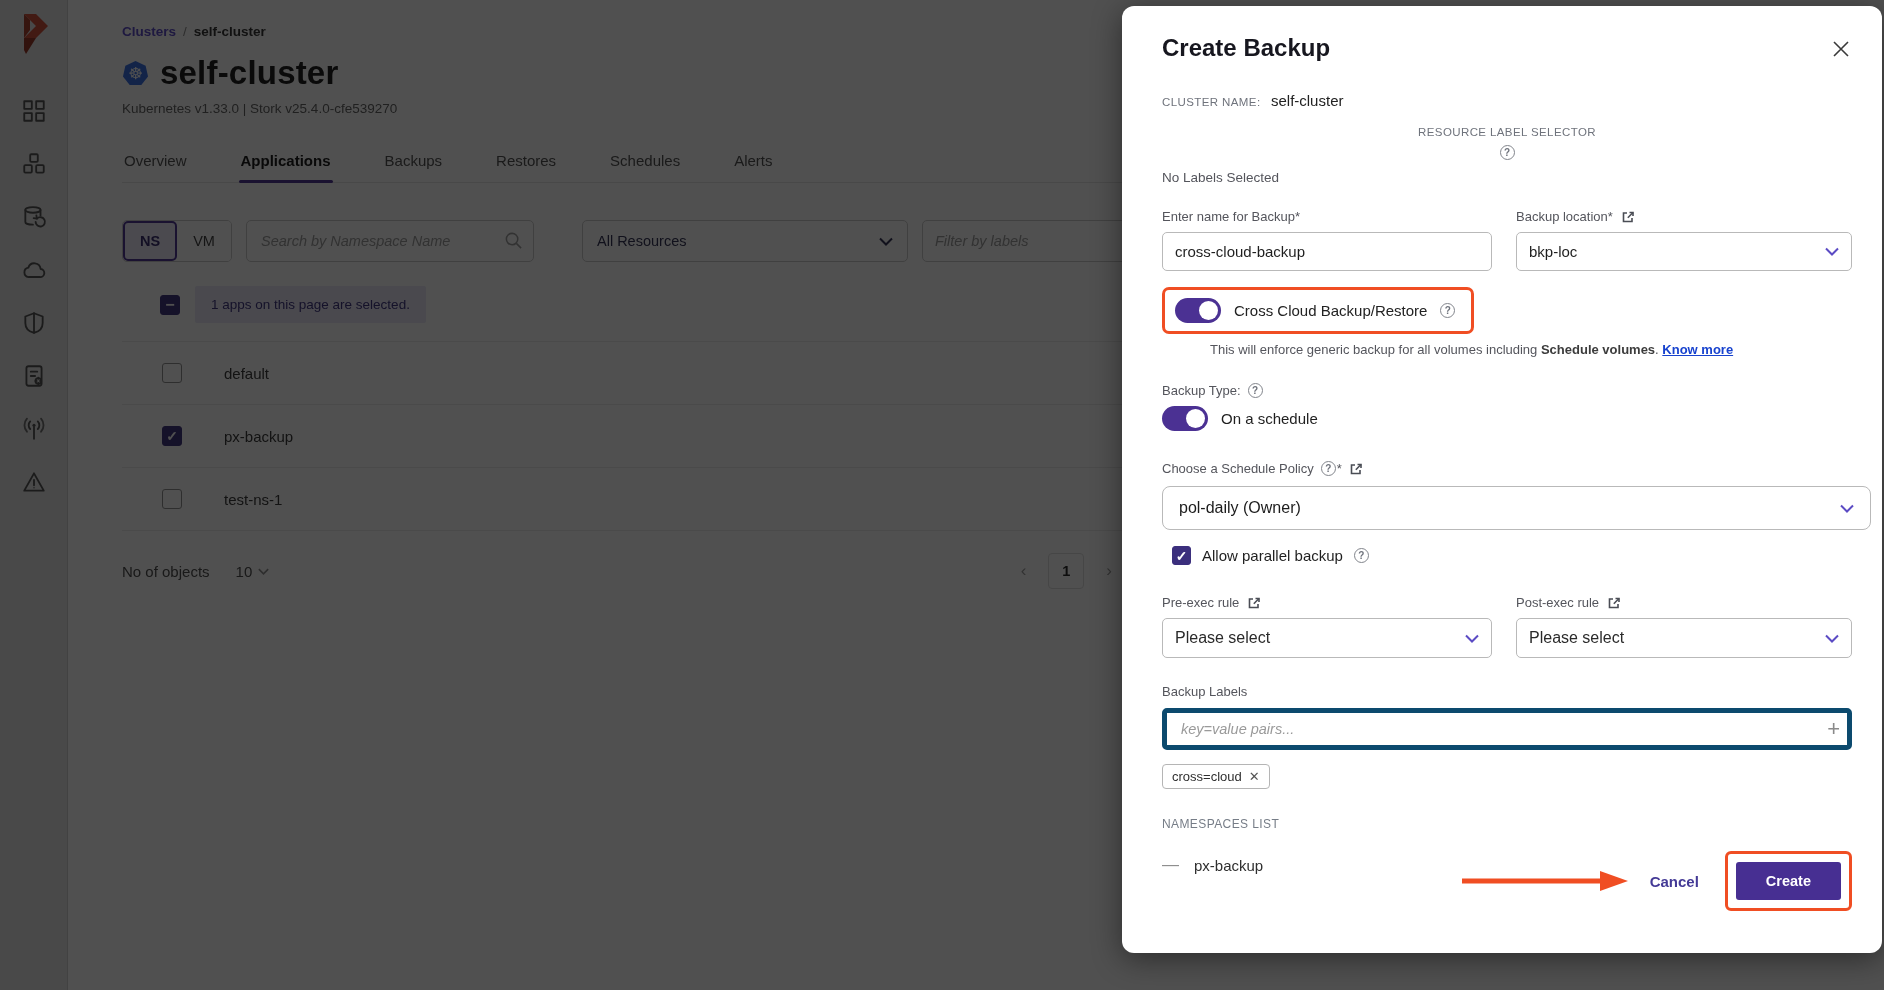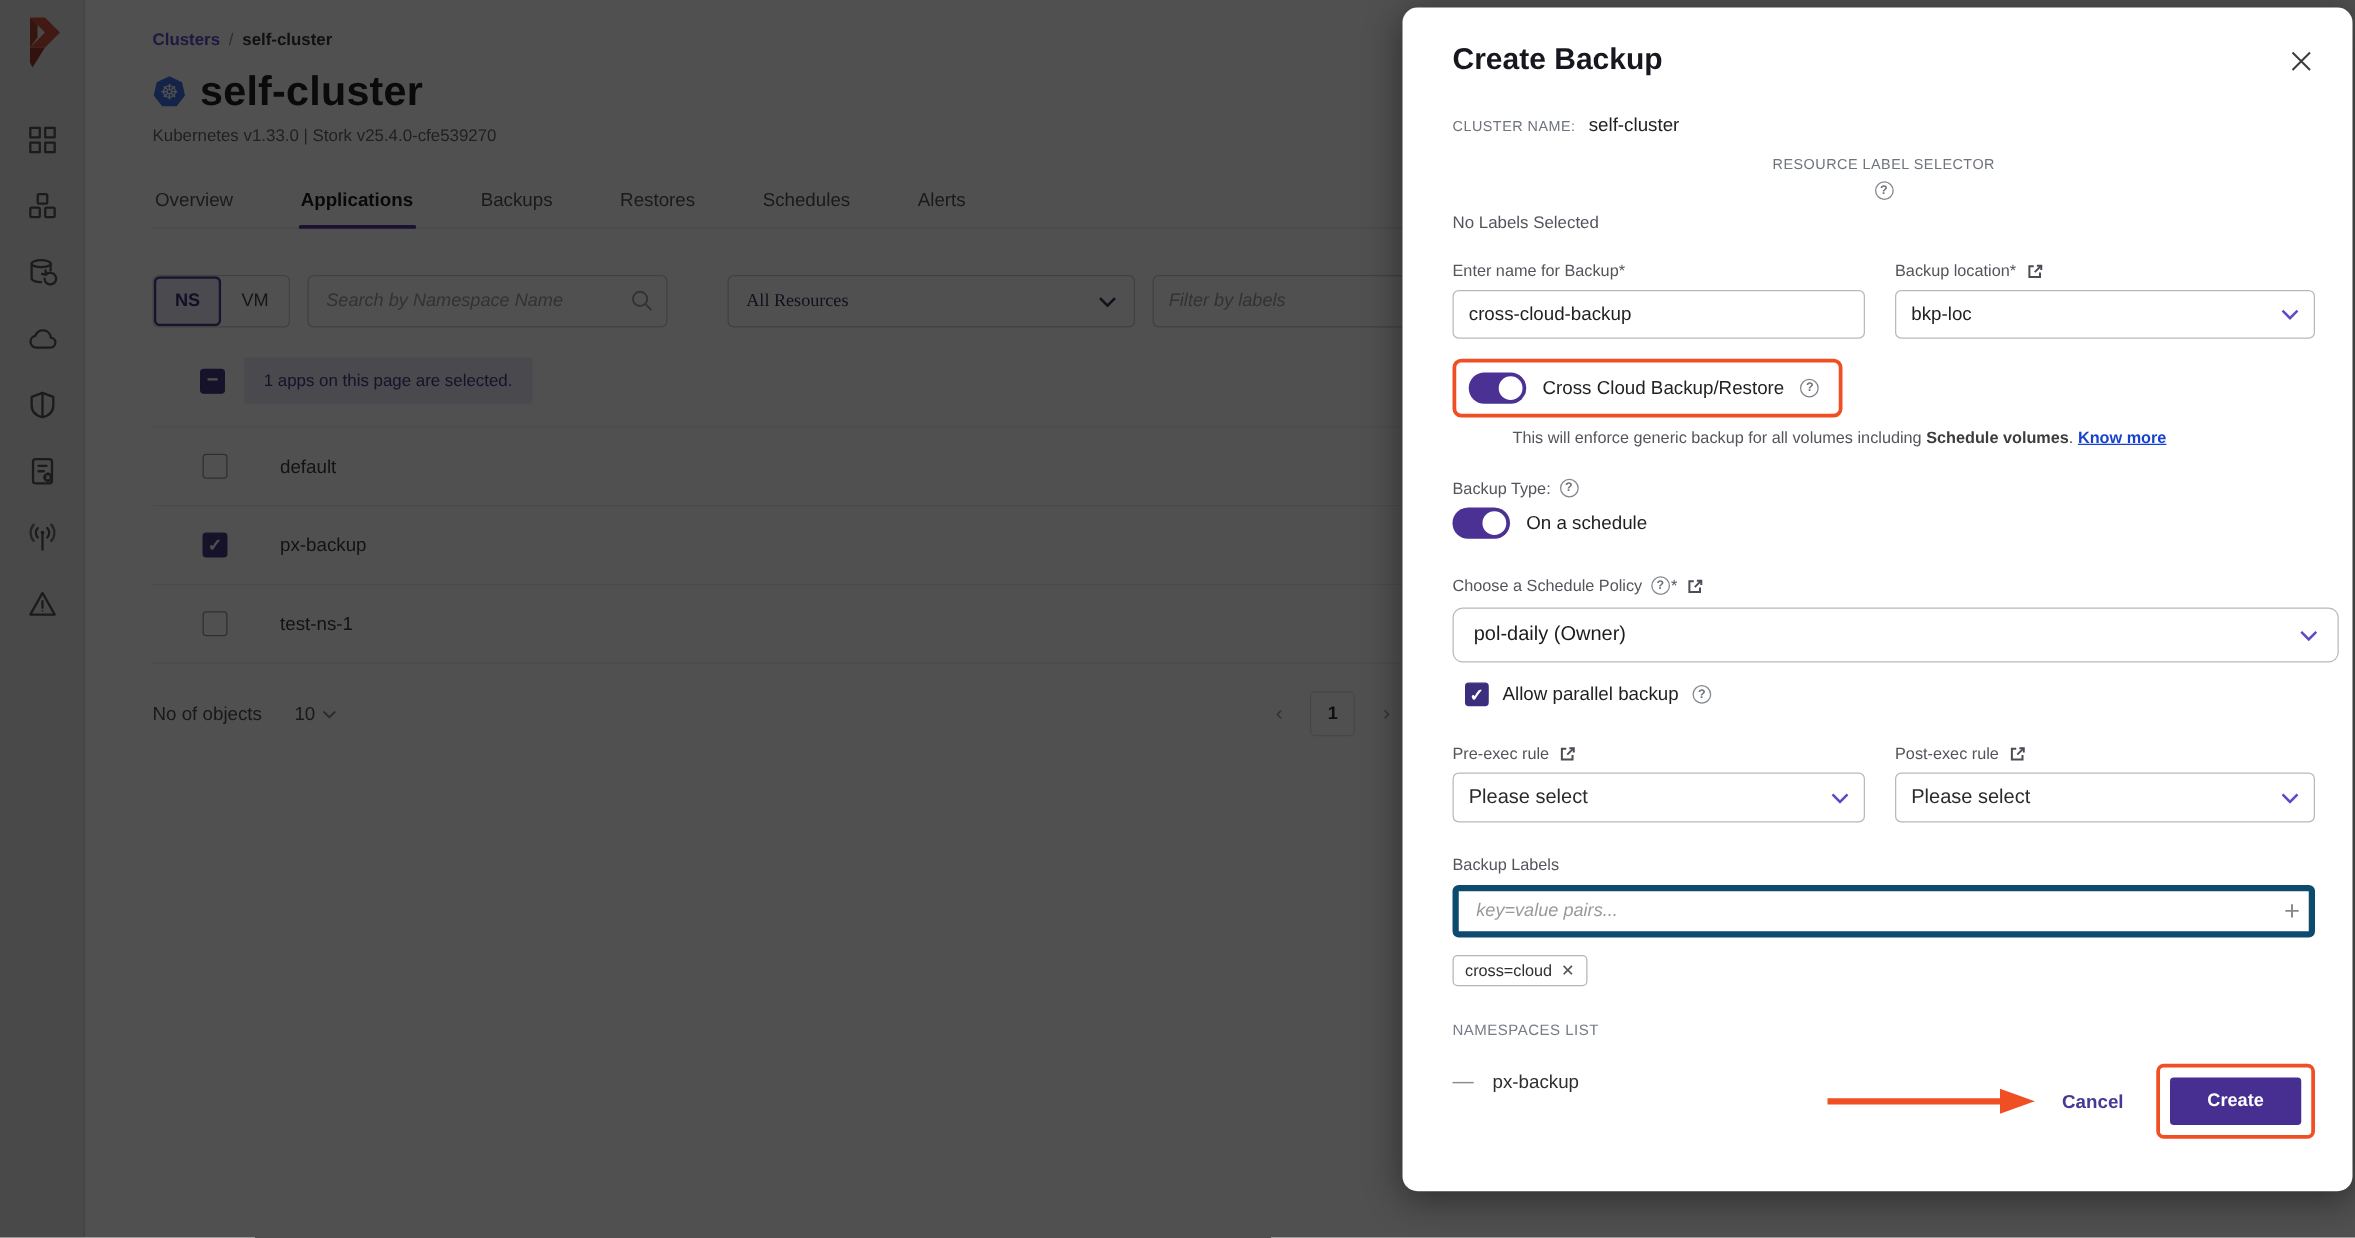--- a/index.html
+++ b/index.html
@@ -36,21 +36,21 @@
 
   .toolbar { margin-top:37px; display:flex; align-items:center; }
   .seg { display:flex; border:1px solid #c9c9c9; border-radius:5px; overflow:hidden; height:42px; }
   .seg-btn { width:54px; display:flex; align-items:center; justify-content:center; font-size:14.5px; color:#3a3a3a; background:#fff; cursor:pointer; }
   .seg-btn.active { background:#edeafc; border:2px solid #4b3193; border-radius:5px; color:#32276b; font-weight:600; }
   .search-wrap { position:relative; margin-left:14px; }
   .search-input { width:288px; height:42px; border:1px solid #c9c9c9; border-radius:5px; padding:0 36px 0 14px; font-size:14.5px; font-style:italic; color:#555; background:#fff; }
   .search-input::placeholder { color:#9a9a9a; font-style:italic; }
   .search-icon { position:absolute; right:11px; top:11px; width:19px; height:19px; }
   .select-box { height:42px; border:1px solid #c9c9c9; border-radius:5px; background:#fff; display:flex; align-items:center; justify-content:space-between; padding:0 14px; cursor:pointer; }
-  .resources-select { width:326px; margin-left:48px; font-size:14.5px; color:#2d2d50; font-weight:500;font-family:Liberation Serif, serif; }
+  .resources-select { width:326px; margin-left:48px; font-size:14.5px; color:#2d2d50; font-weight:500; }
   .labels-filter { width:220px; margin-left:14px; height:42px; border:1px solid #c9c9c9; border-radius:5px; padding:0 12px; font-size:14.5px; font-style:italic; }
   .labels-filter::placeholder { color:#9a9a9a; }
 
   .select-caret { width:14px; height:9px; flex:0 0 auto; }
 
   .banner-row { margin-top:24px; display:flex; align-items:center; margin-left:38px; }
   .cbx { width:20px; height:20px; border:1.6px solid #8e8e8e; border-radius:3px; background:#fff; display:flex; align-items:center; justify-content:center; cursor:pointer; flex:0 0 auto; }
   .cbx.on { background:#3b2f7d; border-color:#3b2f7d; color:#fff; font-size:14px; font-weight:700; }
   .cbx.on::after { content:'✓'; }
   .cbx.indet.on::after { content:'−'; font-size:16px; }

